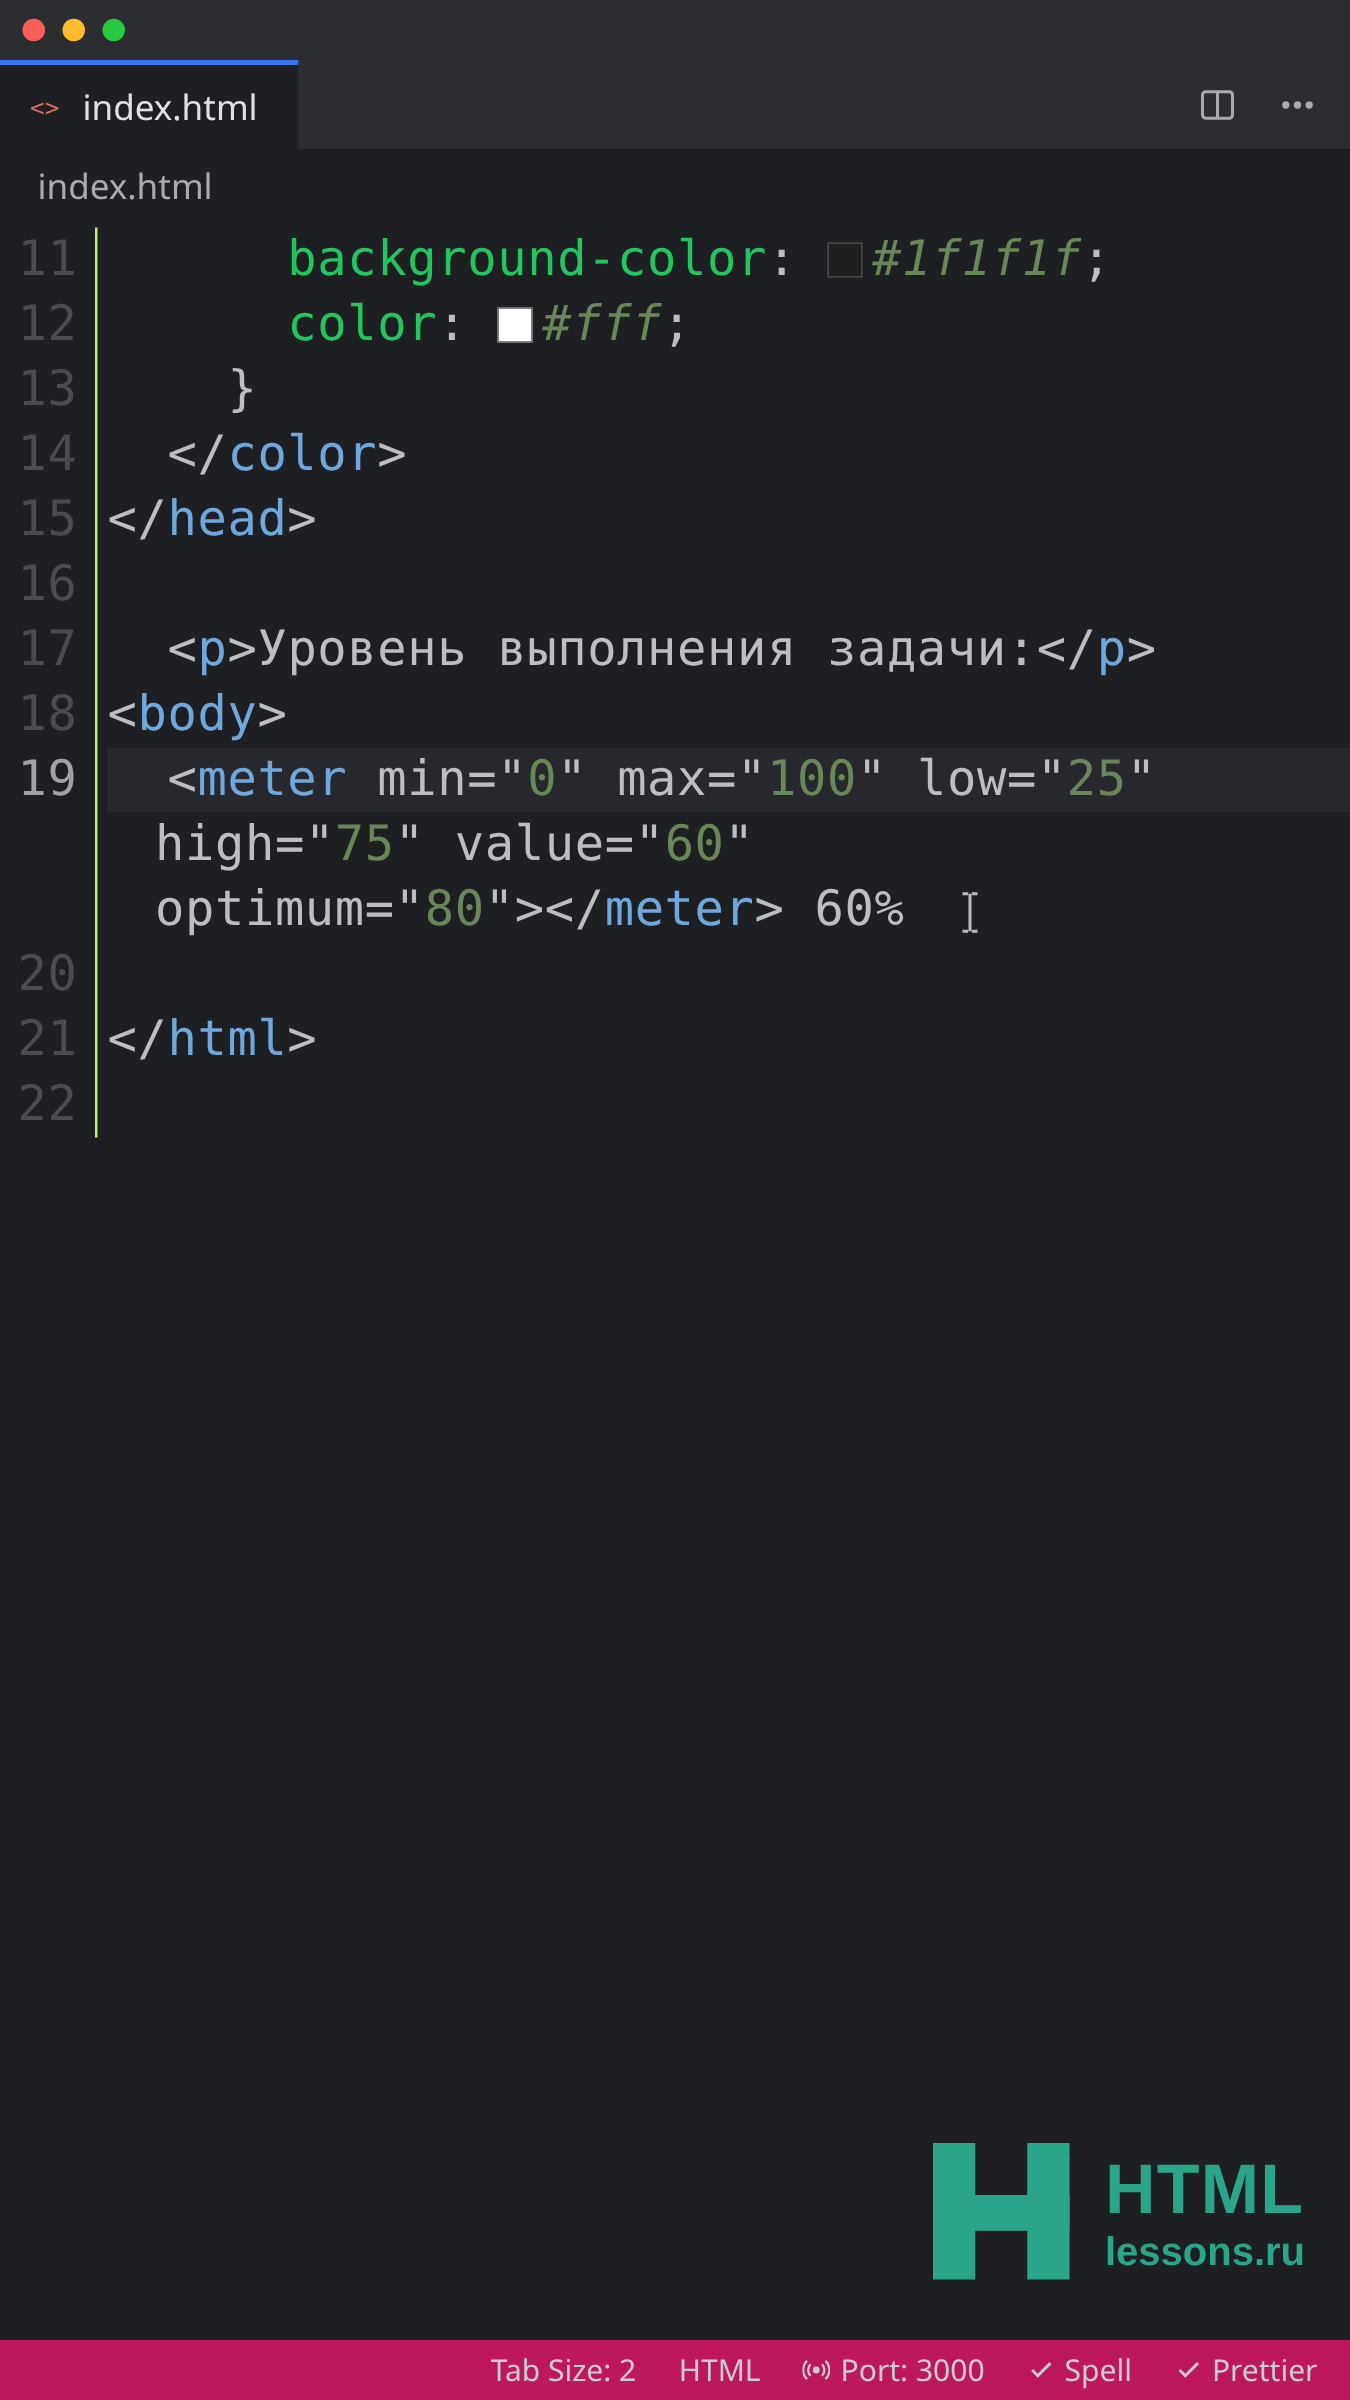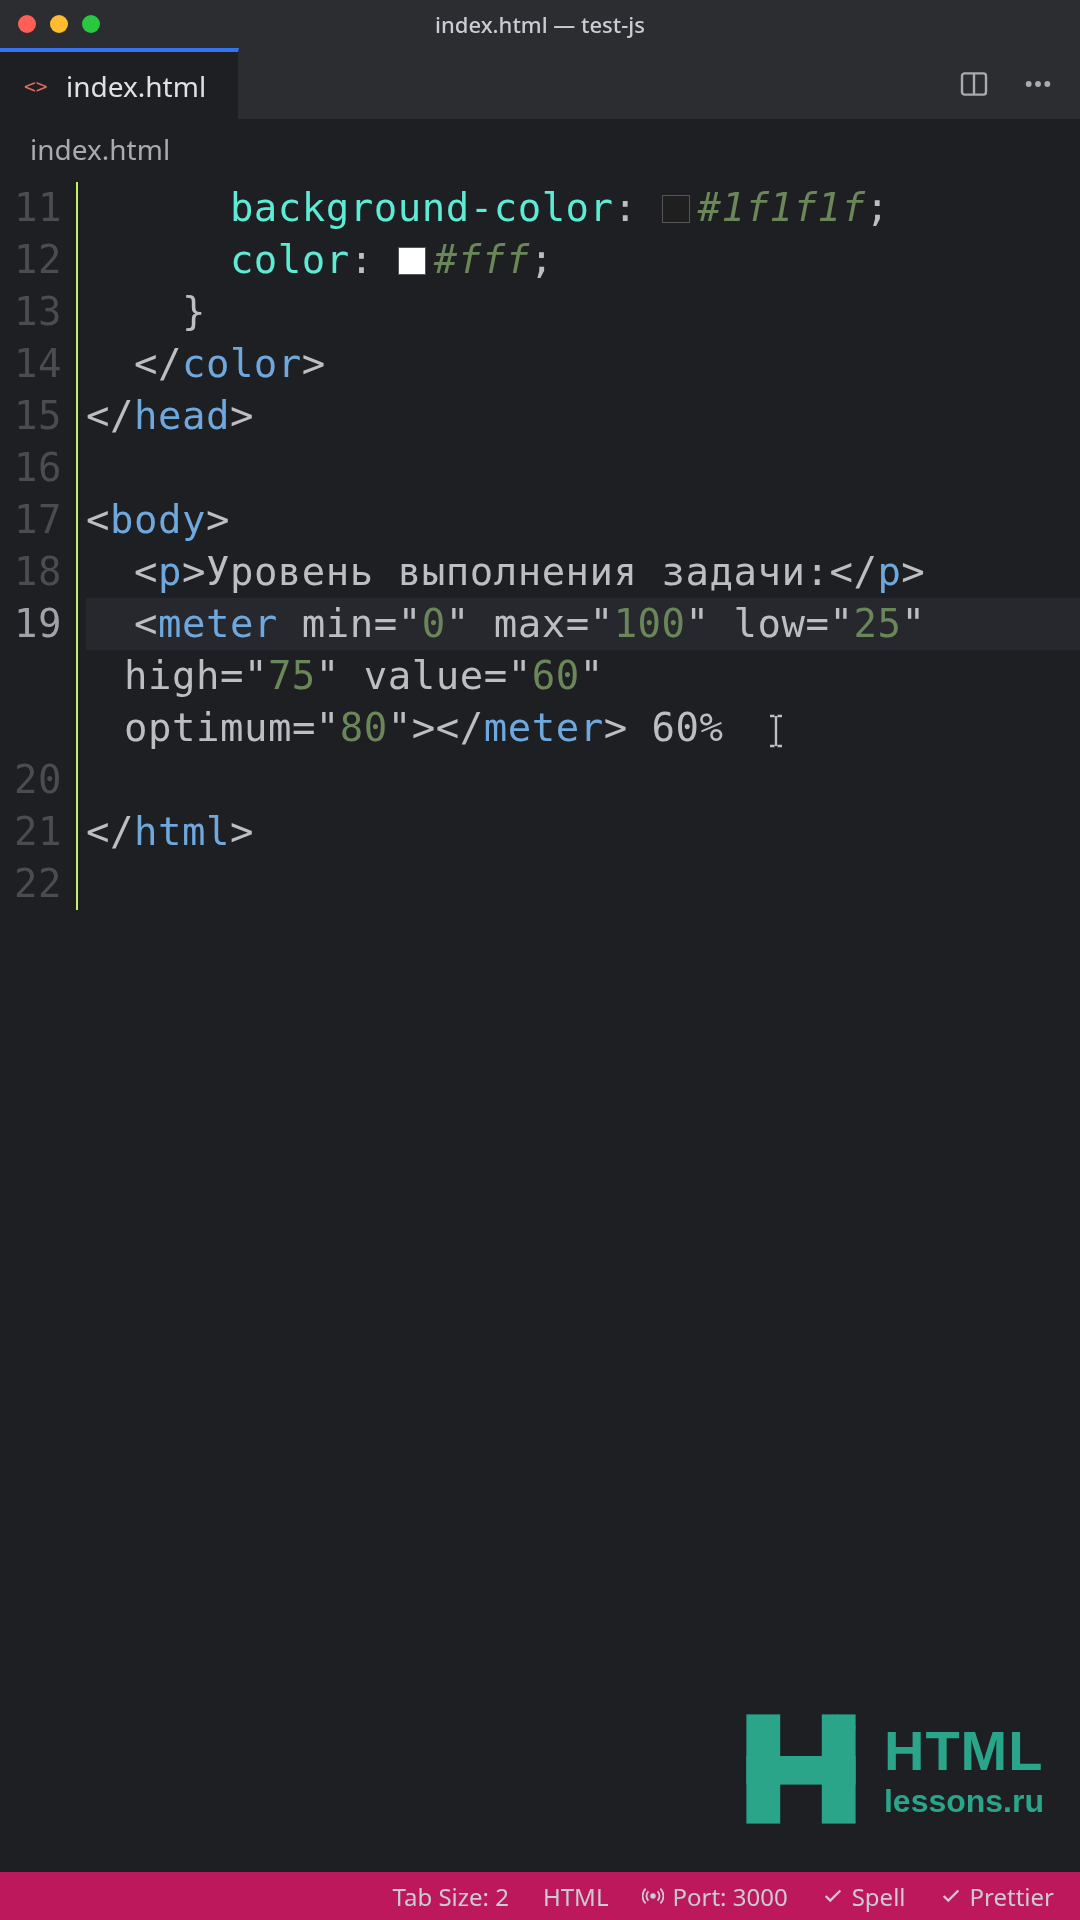--- a/index.html
+++ b/index.html
@@ -78,21 +78,21 @@
   .code .row { height: 52px; white-space: pre; position: relative; }
   .row.current { background: #26282d; }
   .code .row.wrap { padding-left: 38px; }
 
   
   .p  { color: #bcbec4; } 
   .tg2{ color: #6fa8dc; } 
   .at { color: #bcbec4; } 
   .eq { color: #bcbec4; }
   .st { color: #6a8759; } 
-  .pr { color: #5eead4; text-align: right; } 
+  .pr { color: #22c55e; text-align: right; } 
   .hx { color: #6a8759; font-style: italic; } 
   .txt{ color: #bcbec4; }
   .sw { display:inline-block; width:28px; height:28px; border:1px solid #555; vertical-align:-2px; margin-right:8px; }
 
   
   .ibeam {
     position: absolute;
     width: 20px; height: 36px;
     color: #bcbec4;
   }
@@ -129,21 +129,20 @@
 </style>
 </head>
 <body>
 
 <div class="titlebar">
   <div class="traffic-lights">
     <div class="dot" style="background:#ff5f57"></div>
     <div class="dot" style="background:#febc2e"></div>
     <div class="dot" style="background:#28c840"></div>
   </div>
-  <div class="window-title">index.html — test-js</div>
 </div>
 
 <div class="tabbar">
   <div class="tab">
     <span class="tab-icon">
       <svg viewBox="0 0 24 24" width="26" height="26">
           <text x="0" y="18" font-size="18" font-family="monospace" fill="#e06c5c">&lt;&gt;</text>
         </svg>
     </span>
     <span class="tab-label">index.html</span>
@@ -192,23 +191,23 @@
     <div class="row"><span class="p">      </span><span class="pr">color</span><span class="p">: </span><span class="sw" style="background:#ffffff"></span><span class="hx">#fff</span><span class="p">;</span></div>
 
     <div class="row"><span class="p">    }</span></div>
 
     <div class="row"><span class="p">  &lt;/</span><span class="tg2">color</span><span class="p">&gt;</span></div>
 
     <div class="row"><span class="p">&lt;/</span><span class="tg2">head</span><span class="p">&gt;</span></div>
 
     <div class="row"></div>
 
+    <div class="row"><span class="p">  &lt;</span><span class="tg2">p</span><span class="p">&gt;</span><span class="txt">Уровень выполнения задачи:</span><span class="p">&lt;/</span><span class="tg2">p</span><span class="p">&gt;</span></div>
+
     <div class="row"><span class="p">&lt;</span><span class="tg2">body</span><span class="p">&gt;</span></div>
-
-    <div class="row"><span class="p">  &lt;</span><span class="tg2">p</span><span class="p">&gt;</span><span class="txt">Уровень выполнения задачи:</span><span class="p">&lt;/</span><span class="tg2">p</span><span class="p">&gt;</span></div>
 
     <div class="row current"><span class="p">  &lt;</span><span class="tg2">meter</span><span class="p"> </span><span class="at">min</span><span class="eq">=</span><span class="p">"</span><span class="st">0</span><span class="p">" </span><span class="at">max</span><span class="eq">=</span><span class="p">"</span><span class="st">100</span><span class="p">" </span><span class="at">low</span><span class="eq">=</span><span class="p">"</span><span class="st">25</span><span class="p">" </span></div>
     <div class="row wrap"><span class="at">high</span><span class="eq">=</span><span class="p">"</span><span class="st">75</span><span class="p">" </span><span class="at">value</span><span class="eq">=</span><span class="p">"</span><span class="st">60</span><span class="p">" </span></div>
     <div class="row wrap" style="position:relative;"><span class="at">optimum</span><span class="eq">=</span><span class="p">"</span><span class="st">80</span><span class="p">"&gt;&lt;/</span><span class="tg2">meter</span><span class="p">&gt;</span><span class="txt"> 60%</span>
       <span class="ibeam" style="left:488px; top:-44px;">
         <svg viewBox="0 0 12 24" width="20" height="36" stroke="#bcbec4" stroke-width="1.6" fill="none">
           <path d="M2 2h3M7 2h3M6 2v20M2 22h3M7 22h3"></path>
         </svg>
       </span>
     </div>

